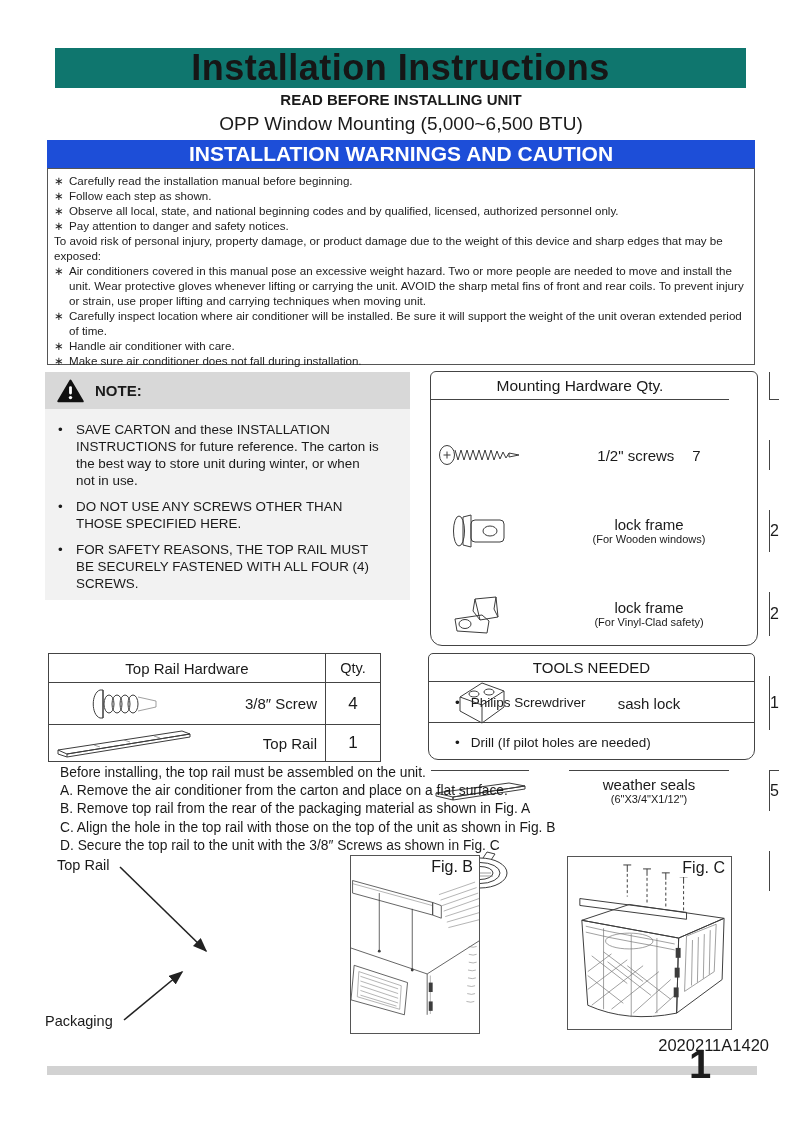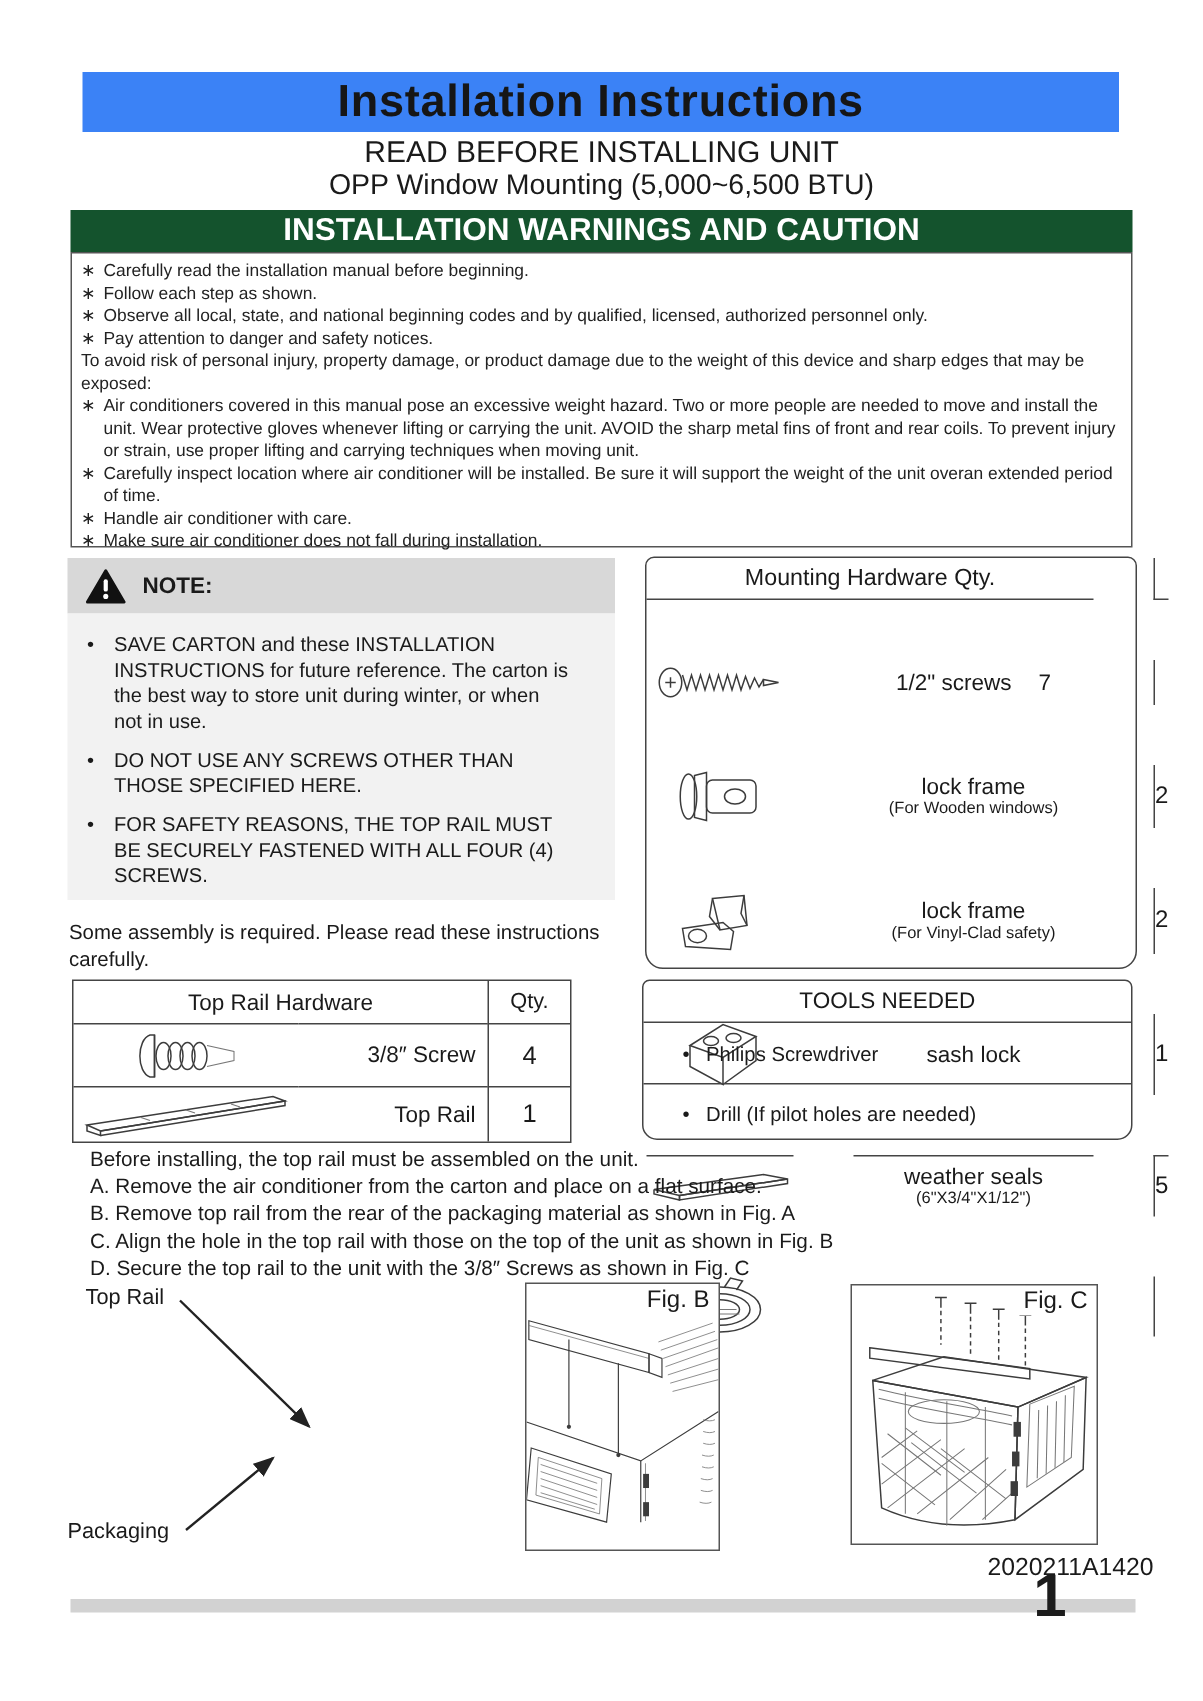--- a/index.html
+++ b/index.html
@@ -1,25 +1,25 @@
 <!DOCTYPE html>
 <html><head>
 <meta charset="utf-8">
 <style>
   html,body{margin:0;padding:0;background:#fff;}
   .page{position:relative;width:802px;height:1134px;background:#fff;overflow:hidden;
         font-family:"Liberation Sans",sans-serif;color:#1a1a1a;}
   .abs{position:absolute;}
 
   
-  #titlebar{left:55px;top:48px;width:691px;height:40px;background:#3b82f6;
-            font-size:30px;font-weight:bold;line-height:40px;text-align:center;letter-spacing:.5px;color:#161616;}
-  #sub1{left:0;top:91px;width:802px;text-align:center;font-size:20px;font-weight:normal;}
+  #titlebar{left:55px;top:48px;width:691px;height:40px;background:#0f766e;
+            font-size:36px;font-weight:bold;line-height:40px;text-align:center;letter-spacing:.5px;color:#161616;}
+  #sub1{left:0;top:91px;width:802px;text-align:center;font-size:15px;font-weight:bold;}
   #sub2{left:0;top:113px;width:802px;text-align:center;font-size:19px;}
-  #warnbar{left:47px;top:140px;width:708px;height:28px;background:#14532d;color:#fff;
+  #warnbar{left:47px;top:140px;width:708px;height:28px;background:#1d4ed8;color:#fff;
            font-size:21px;font-weight:bold;text-align:center;line-height:28px;}
   #warnbox{left:47px;top:168px;width:708px;height:197px;border:1px solid #555;box-sizing:border-box;
            padding:4px 8px 0 6px;font-size:11.6px;line-height:15px;color:#222;}
   .wl{display:flex;}
   .wl .ast{flex:0 0 15px;text-align:left;}
   .wl .wtxt{flex:1;}
   .wintro{padding-left:0;}
 
   
   #notebox{left:45px;top:372px;width:365px;height:228px;}
@@ -249,21 +249,20 @@
         <line class="thin" x1="18" y1="25" x2="44" y2="25"></line>
       </svg>
     </div>
     <div class="cell inlineq2">
       <span class="lbl-sm">window sash seal foam</span>
       <span class="lbl-sm">1</span>
     </div>
     <div class="cell mh-qty"></div>
   </div>
 
-  <div class="abs" id="assembly">Some assembly is required. Please read these instructions carefully.</div>
 
   <div class="abs" id="trtable">
     <div class="cell tr-h">Top Rail Hardware</div>
     <div class="cell tr-hq">Qty.</div>
 
     <div class="cell bt">
       <svg width="80" height="34" viewBox="0 0 80 34">
         <path class="ln" d="M16 3 C7 6 7 28 16 31 L19 31 L19 3 Z"></path>
         <line class="ln" x1="19" y1="3" x2="19" y2="31"></line>
         <ellipse class="ln" cx="25" cy="17" rx="5" ry="9"></ellipse>

